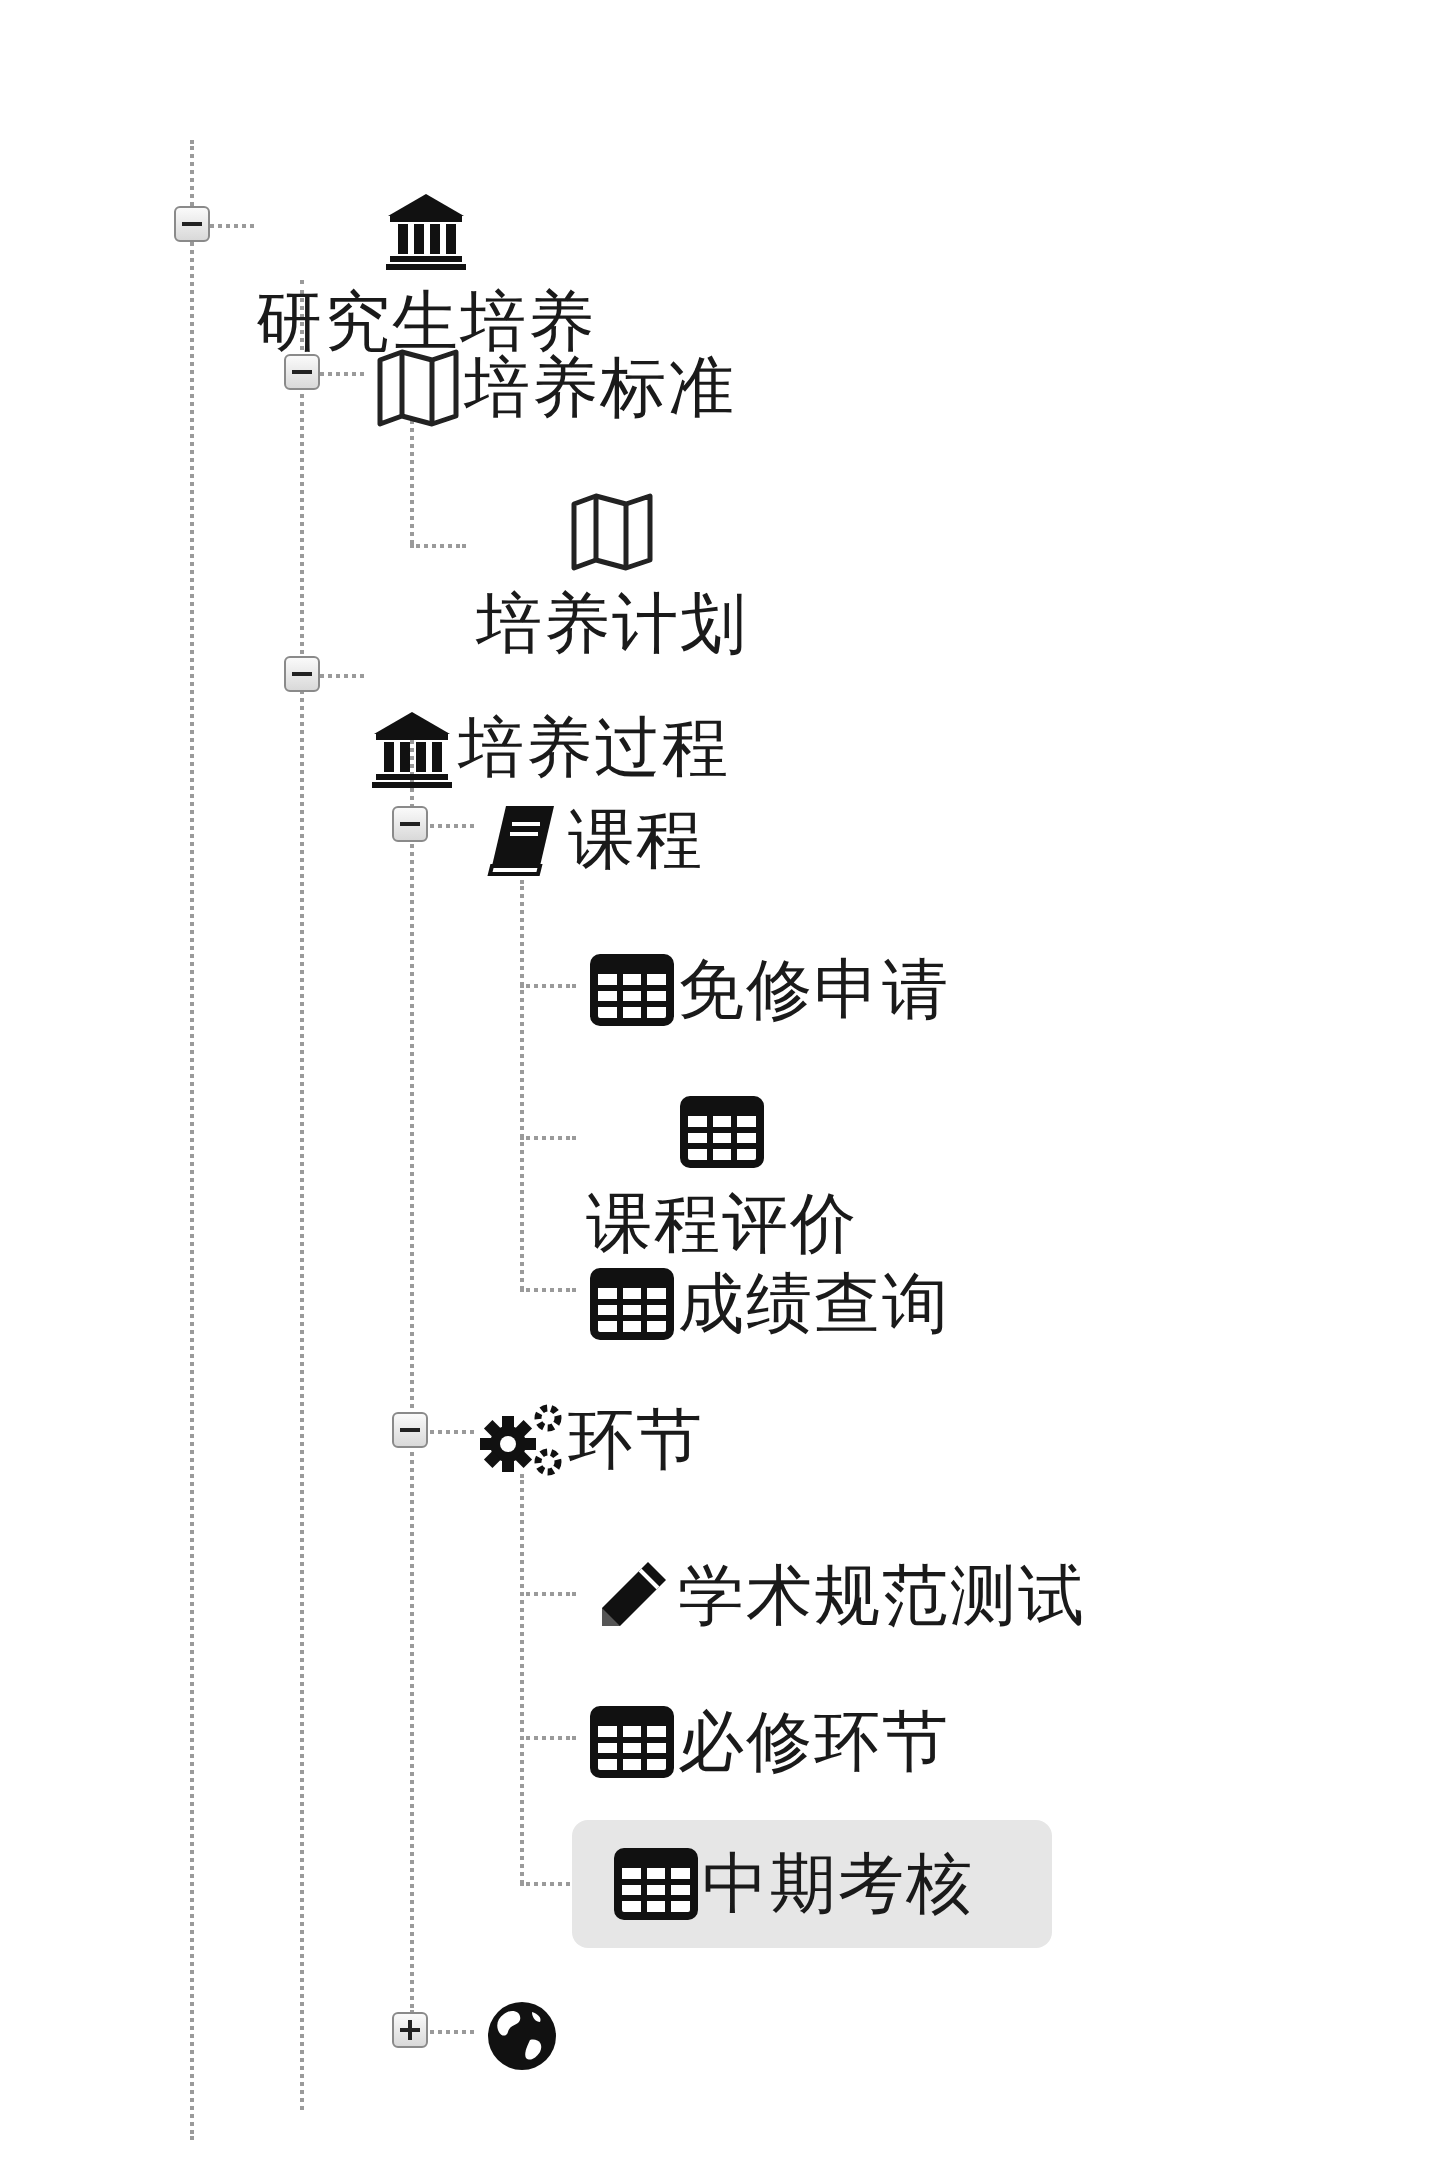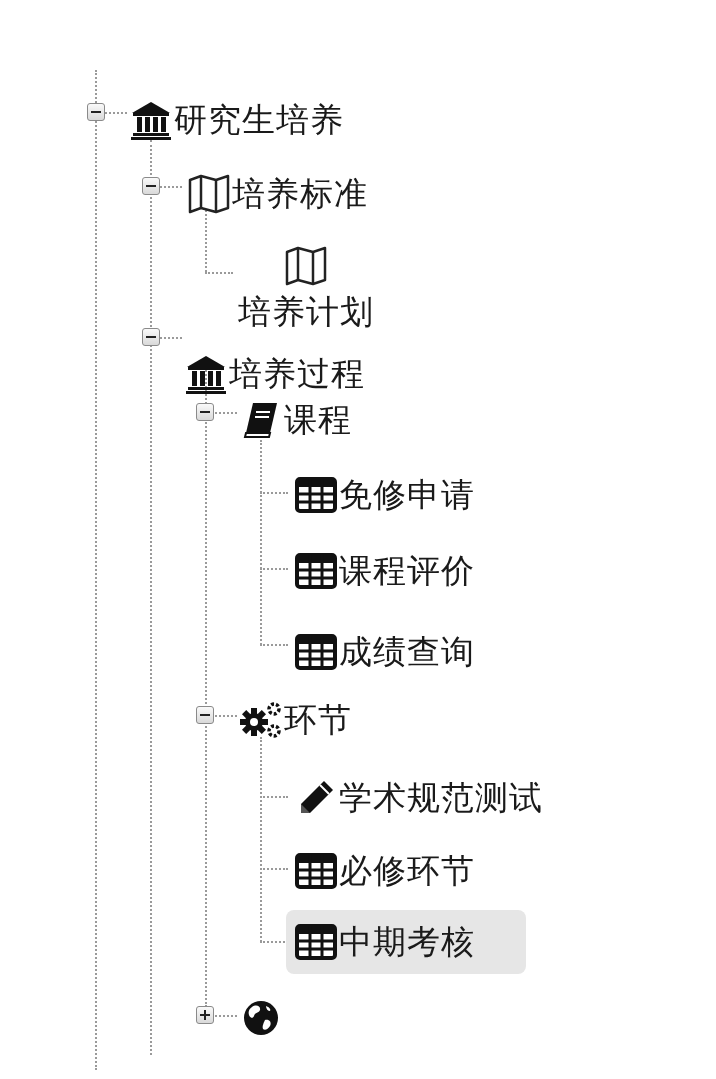--- a/index.html
+++ b/index.html
@@ -59,21 +59,21 @@
       <span class="bar-h"></span>
     </div>
   <div class="expander" style="left:196px; top:706px;">
       <span class="bar-h"></span>
     </div>
   <div class="expander" style="left:196px; top:1006px;">
       <span class="bar-h"></span>
       <span class="bar-v"></span>
     </div>
 
-  <div class="node clickable" style="left:128px; top:92px;">
+  <div class="node clickable" style="left:128px; top:92px;flex-direction:column;">
     <span class="icon">
       <svg width="42" height="42" viewBox="0 0 42 42">
           <polygon points="21,3 2,14 40,14" fill="#111"></polygon>
           <rect x="3" y="14" width="36" height="3" fill="#111"></rect>
           <rect x="7" y="18" width="5" height="15" fill="#111"></rect>
           <rect x="15" y="18" width="5" height="15" fill="#111"></rect>
           <rect x="23" y="18" width="5" height="15" fill="#111"></rect>
           <rect x="31" y="18" width="5" height="15" fill="#111"></rect>
           <rect x="3" y="34" width="36" height="3" fill="#111"></rect>
           <rect x="1" y="38" width="40" height="3" fill="#111"></rect>
@@ -139,21 +139,21 @@
       <svg width="40" height="40" viewBox="0 0 40 40">
           <path d="M12 3 L36 3 L29 33 L5 33 Z" fill="#111"></path>
           <path d="M5 33 L29 33 L28 37 L4 37 Z" fill="#fff" stroke="#111" stroke-width="2"></path>
           <line x1="15" y1="12" x2="29" y2="12" stroke="#fff" stroke-width="2"></line>
           <line x1="14" y1="17" x2="28" y2="17" stroke="#fff" stroke-width="2"></line>
         </svg>
     </span>
     <span class="label">课程</span>
   </div>
 
-  <div class="node clickable" style="left:293px; top:543px;">
+  <div class="node clickable" style="left:293px; top:543px;flex-direction:column;">
     <span class="icon">
       <svg width="42" height="36" viewBox="0 0 42 36">
           <rect x="2" y="2" width="38" height="32" rx="3" fill="#fff" stroke="#111" stroke-width="4"></rect>
           <rect x="2" y="2" width="38" height="8" fill="#111"></rect>
           <line x1="2" y1="17" x2="40" y2="17" stroke="#111" stroke-width="3"></line>
           <line x1="2" y1="25" x2="40" y2="25" stroke="#111" stroke-width="3"></line>
           <line x1="15" y1="2" x2="15" y2="34" stroke="#111" stroke-width="3"></line>
           <line x1="27" y1="2" x2="27" y2="34" stroke="#111" stroke-width="3"></line>
         </svg>
     </span>
@@ -220,21 +220,21 @@
           <rect x="2" y="2" width="38" height="8" fill="#111"></rect>
           <line x1="2" y1="17" x2="40" y2="17" stroke="#111" stroke-width="3"></line>
           <line x1="2" y1="25" x2="40" y2="25" stroke="#111" stroke-width="3"></line>
           <line x1="15" y1="2" x2="15" y2="34" stroke="#111" stroke-width="3"></line>
           <line x1="27" y1="2" x2="27" y2="34" stroke="#111" stroke-width="3"></line>
         </svg>
     </span>
     <span class="label">必修环节</span>
   </div>
 
-  <div class="node clickable selected" style="left:286px; top:910px; height:64px; width:240px; padding-left:7px; box-sizing:border-box;">
+  <div class="node clickable selected" style="left:286px; top:910px; height:64px; width:240px; padding-left:19px; box-sizing:border-box;">
     <span class="icon">
       <svg width="42" height="36" viewBox="0 0 42 36">
           <rect x="2" y="2" width="38" height="32" rx="3" fill="#fff" stroke="#111" stroke-width="4"></rect>
           <rect x="2" y="2" width="38" height="8" fill="#111"></rect>
           <line x1="2" y1="17" x2="40" y2="17" stroke="#111" stroke-width="3"></line>
           <line x1="2" y1="25" x2="40" y2="25" stroke="#111" stroke-width="3"></line>
           <line x1="15" y1="2" x2="15" y2="34" stroke="#111" stroke-width="3"></line>
           <line x1="27" y1="2" x2="27" y2="34" stroke="#111" stroke-width="3"></line>
         </svg>
     </span>

